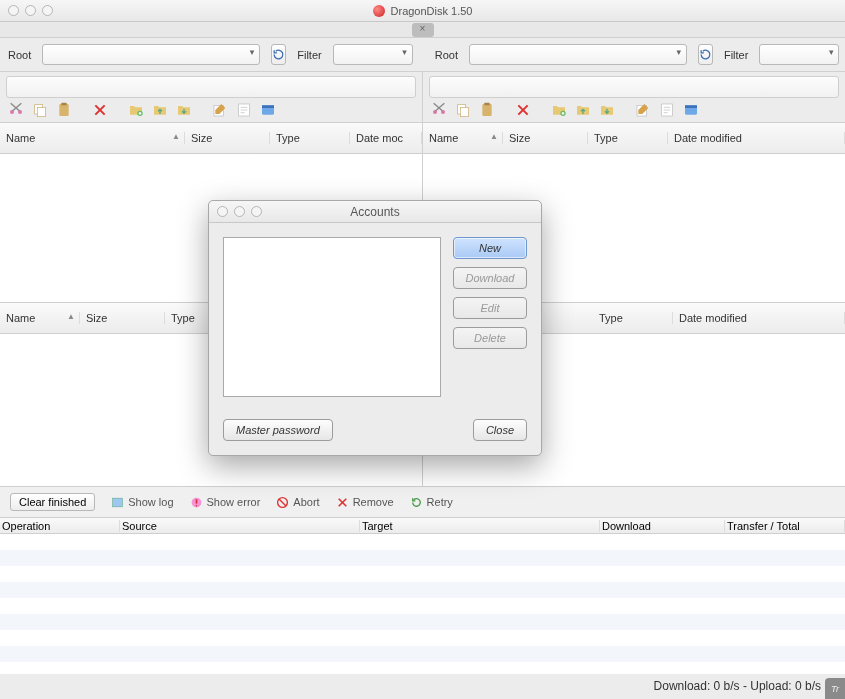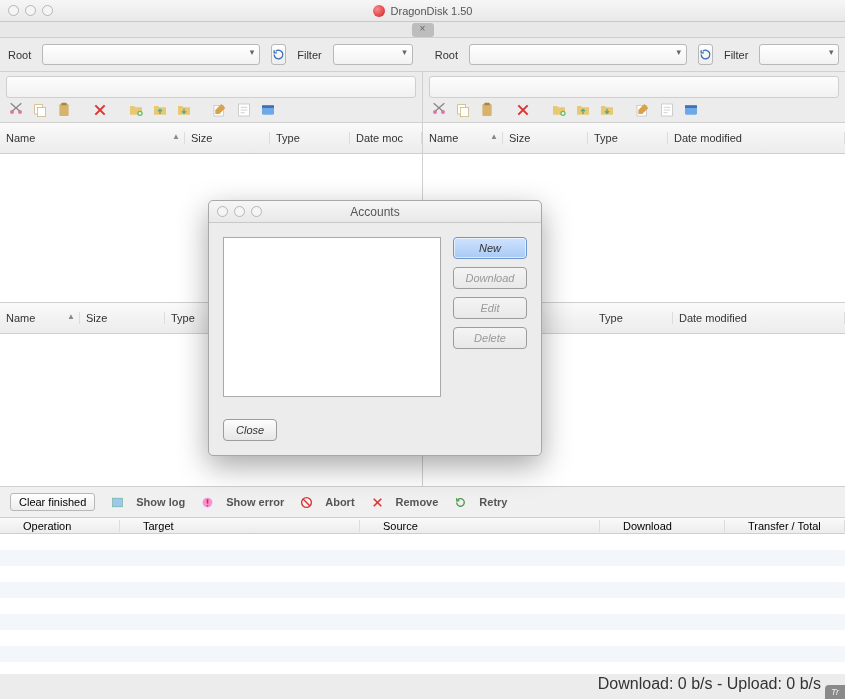--- a/index.html
+++ b/index.html
@@ -38,31 +38,31 @@
 .listhdr .col { padding: 0 6px; border-right: 1px solid #dcdcdc; color: #333; position: relative; white-space: nowrap; overflow: hidden; }
 .listhdr .sortind { font-size: 8px; color: #888; position: absolute; right: 4px; }
 
 .listbody { background: #fff; }
 .pane .listbody.upper { height: 148px; }
 .pane .listbody.lower { height: 152px; }
 
 
 .logtoolbar { display: flex; align-items: center; gap: 16px; padding: 6px 10px; border-top: 1px solid #cfcfcf; background: #f0f0f0; }
 .logtoolbar .btn-pill { border: 1px solid #b8b8b8; border-radius: 3px; background: linear-gradient(#ffffff,#ededed); padding: 2px 8px; cursor: pointer; }
-.logtoolbar .item { display: flex; align-items: center; gap: 12px; color: #555; cursor: pointer; font-weight: bold; }
+.logtoolbar .item { display: flex; align-items: center; gap: 4px; color: #555; cursor: pointer; }
 .logtoolbar svg { width: 13px; height: 13px; }
 
 .loghdr { display: flex; background: linear-gradient(#fafafa,#ececec); border-top: 1px solid #cfcfcf; border-bottom: 1px solid #cfcfcf; height: 17px; align-items: center; }
-.loghdr .col { padding: 0 23px; border-right: 1px solid #dcdcdc; }
+.loghdr .col { padding: 0 2px; border-right: 1px solid #dcdcdc; }
 .logbody { height: 140px; background: #fff; }
 .logbody .row { height: 16px; }
 .logbody .row:nth-child(even) { background: #f3f6fa; }
 
-.statusbar { position: absolute; bottom: 6px; right: 24px; color: #333; font-size: 16px;}
-.corner { position: absolute; bottom: 0; right: 0; width: 20px; height: 14px; background: #8a8a8a; border-top-left-radius: 4px; color: #eee; font-size: 9px; display:flex; align-items:center; justify-content:center;font-style:italic;}
+.statusbar { position: absolute; bottom: 6px; right: 24px; color: #333; font-size: 12px;}
+.corner { position: absolute; bottom: 0; right: 0; width: 20px; height: 21px; background: #8a8a8a; border-top-left-radius: 4px; color: #eee; font-size: 9px; display:flex; align-items:center; justify-content:center;font-style:italic;}
 
 
 .modal { position: absolute; left: 208px; top: 200px; width: 334px; background: #ececec; border: 1px solid #a8a8a8; border-radius: 5px; box-shadow: 0 10px 30px rgba(0,0,0,0.35); }
 .modal .titlebar { border-top-left-radius: 5px; border-top-right-radius: 5px; }
 .modal .body { padding: 14px; display: flex; gap: 12px; }
 .modal .listbox { flex: 1; height: 160px; background: #fff; border: 1px solid #aaa; }
 .modal .btncol { display: flex; flex-direction: column; gap: 8px; width: 74px; }
 .btn { height: 22px; border: 1px solid #9c9c9c; border-radius: 4px; background: linear-gradient(#fdfdfd,#e6e6e6); color: #333; cursor: pointer; display:flex; align-items:center; justify-content:center;font-style:italic; }
 .btn.primary { background: linear-gradient(#cfe3ff,#a9c9f5); border-color: #6d96d0; box-shadow: inset 0 0 0 1px rgba(255,255,255,0.6); }
 .btn.disabled { color: #999; background: linear-gradient(#f4f4f4,#e8e8e8); cursor: default; }
@@ -278,22 +278,22 @@
   <span class="item">
     <svg viewBox="0 0 24 24">
         <path fill="none" stroke="#4a9a4a" stroke-width="2.5" d="M5 12a7 7 0 1 0 2-5M5 4v5h5"></path>
       </svg>
     <span>Retry</span>
   </span>
 </div>
 
 <div class="loghdr">
   <div class="col" style="width:120px">Operation</div>
+  <div class="col" style="width:240px">Source</div>
   <div class="col" style="width:240px">Target</div>
-  <div class="col" style="width:240px">Source</div>
   <div class="col" style="width:125px">Download</div>
   <div class="col" style="flex:1">Transfer / Total</div>
 </div>
 <div class="logbody">
   <div class="row"></div>
     <div class="row"></div>
   <div class="row"></div>
     <div class="row"></div>
   <div class="row"></div>
     <div class="row"></div>
@@ -317,15 +317,16 @@
   <div class="body">
     <div class="listbox"></div>
     <div class="btncol">
       <button class="btn primary">New</button>
       <button class="btn disabled">Download</button>
       <button class="btn disabled">Edit</button>
       <button class="btn disabled">Delete</button>
     </div>
   </div>
   <div class="footer">
+    <button class="btn">Master password</button>
     <button class="btn">Close</button>
   </div>
 </div>
 
 </body></html>

